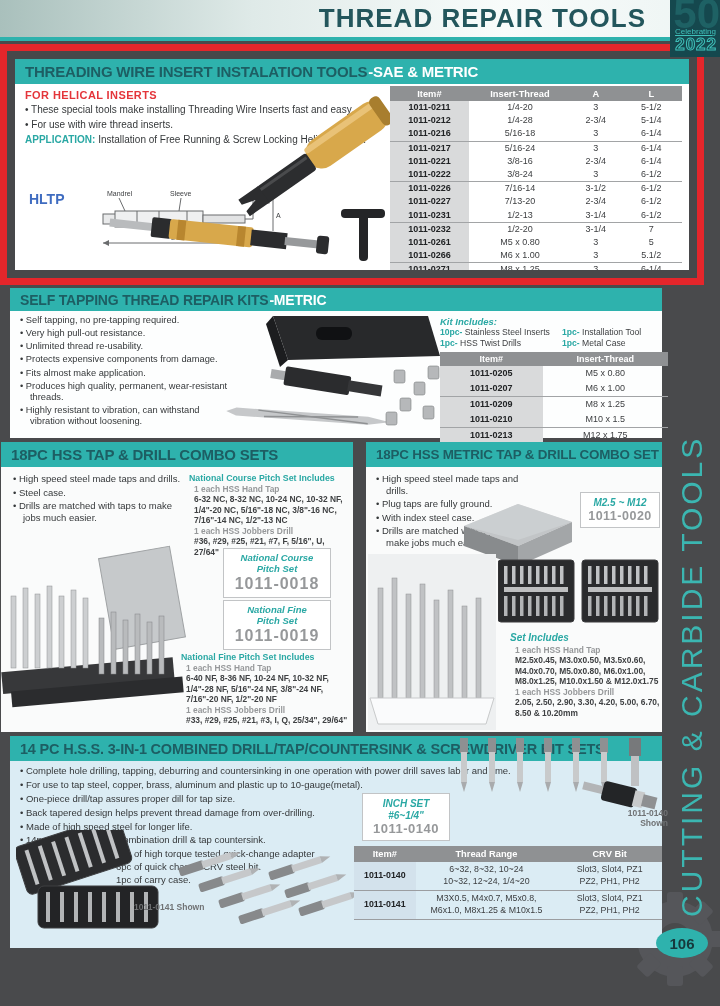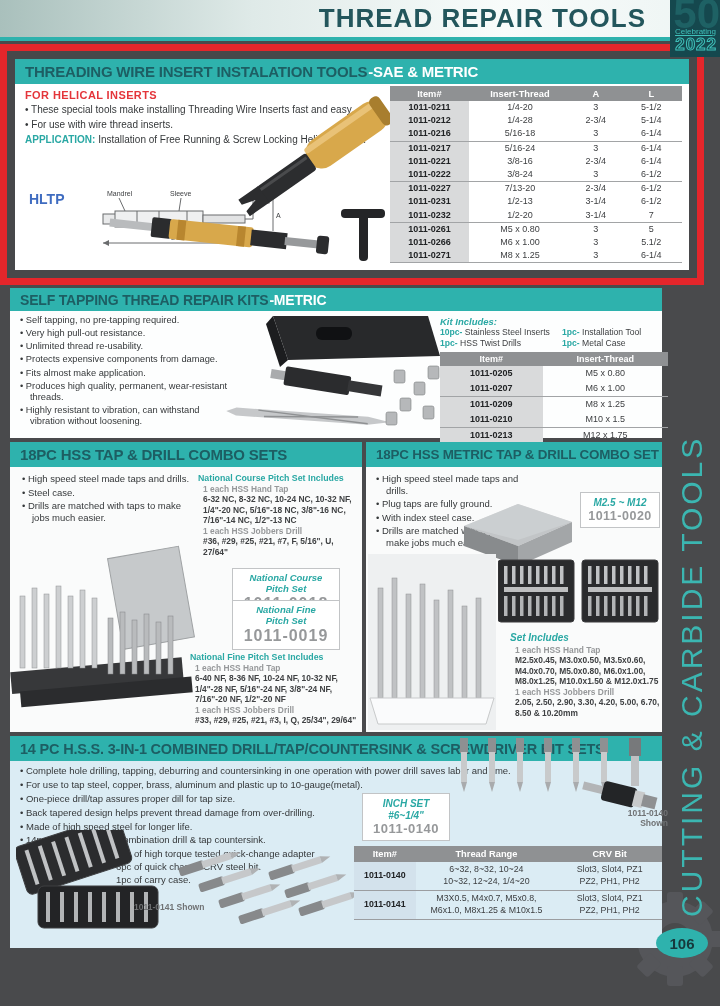--- a/index.html
+++ b/index.html
@@ -56,36 +56,36 @@
   .kit-label{color:#2aa8a4;font-weight:bold;font-style:italic;font-size:9.5px;}
   .kit-grid{display:grid;grid-template-columns:122px 106px;font-size:8.6px;line-height:1.3;}
   .kit-qty{color:#2aa8a4;font-weight:bold;}
   .kit-item{color:#3c3e40;}
   .s2-tbl{margin-top:3px;}
   .s2-tbl th{font-size:9px;height:12px;}
   .s2-tbl td{font-size:9px;line-height:13px;}
   .s2-tbl td.col0{width:45%;}
   .s2-tbl tbody tr:nth-child(2n) td{border-bottom:1px solid #a2a4a6;}
   
-  .s3{position:absolute;top:442px;left:10px;width:352px;height:290px;background:#fafbfb;z-index:4;}
+  .s3{position:absolute;top:442px;left:1px;width:352px;height:290px;background:#fafbfb;z-index:4;}
   .s3 .sec-head{font-size:15px;}
   .s4{position:absolute;top:442px;left:366px;width:296px;height:290px;background:#fafbfb;z-index:4;}
   .s4 .sec-head{font-size:13.4px;}
   .s3-bullets{position:absolute;left:12px;top:31px;width:172px;font-size:9.5px;line-height:1.22;}
   .incblock{position:absolute;font-size:8.4px;line-height:1.25;}
   .inc-title{color:#2aa8a4;font-weight:bold;font-size:8.8px;}
   .inc-label{color:#96989a;font-weight:bold;margin-left:5px;}
   .inc-items{color:#3f4143;font-weight:bold;margin-left:5px;}
   .course{left:188px;top:31px;width:160px;}
   .fine{left:180px;top:210px;width:168px;}
   .s3-photo{position:absolute;left:0px;top:96px;}
   .badge{position:absolute;background:#fff;border:1px solid #c2c4c6;text-align:center;padding:4px 0;}
   .badge-name{color:#2aa8a4;font-weight:bold;font-style:italic;font-size:9.5px;line-height:1.15;white-space:pre-line;}
   .badge-num{color:#96989a;font-weight:bold;font-size:16px;letter-spacing:1px;}
-  .badge1{left:222px;top:106px;width:106px;margin-top:20px;}
+  .badge1{left:222px;top:106px;width:106px;}
   .badge2{left:222px;top:158px;width:106px;}
   .s4-bullets{position:absolute;left:10px;top:31px;width:150px;font-size:9.5px;line-height:1.22;}
   .s4-case{position:absolute;left:90px;top:54px;}
   .badge3{left:214px;top:50px;width:78px;}
   .badge3 .badge-name{font-size:10px;}
   .badge3 .badge-num{font-size:12.5px;letter-spacing:.5px;}
   .s4-open{position:absolute;left:132px;top:114px;}
   .s4-stand{position:absolute;left:2px;top:112px;}
   .setinc{left:144px;top:190px;width:150px;}
   .setinc .inc-title{font-size:10px;font-style:italic;}
@@ -240,20 +240,26 @@
                 <td>2-3/4</td>
                 <td>6-1/4</td>
               </tr>
               <tr>
                 <td class="col0">1011-0222</td>
                 <td>3/8-24</td>
                 <td>3</td>
                 <td>6-1/2</td>
               </tr>
               <tr>
+                <td class="col0">1011-0226</td>
+                <td>7/16-14</td>
+                <td>3-1/2</td>
+                <td>6-1/2</td>
+              </tr>
+              <tr>
                 <td class="col0">1011-0227</td>
                 <td>7/13-20</td>
                 <td>2-3/4</td>
                 <td>6-1/2</td>
               </tr>
               <tr>
                 <td class="col0">1011-0231</td>
                 <td>1/2-13</td>
                 <td>3-1/4</td>
                 <td>6-1/2</td>

